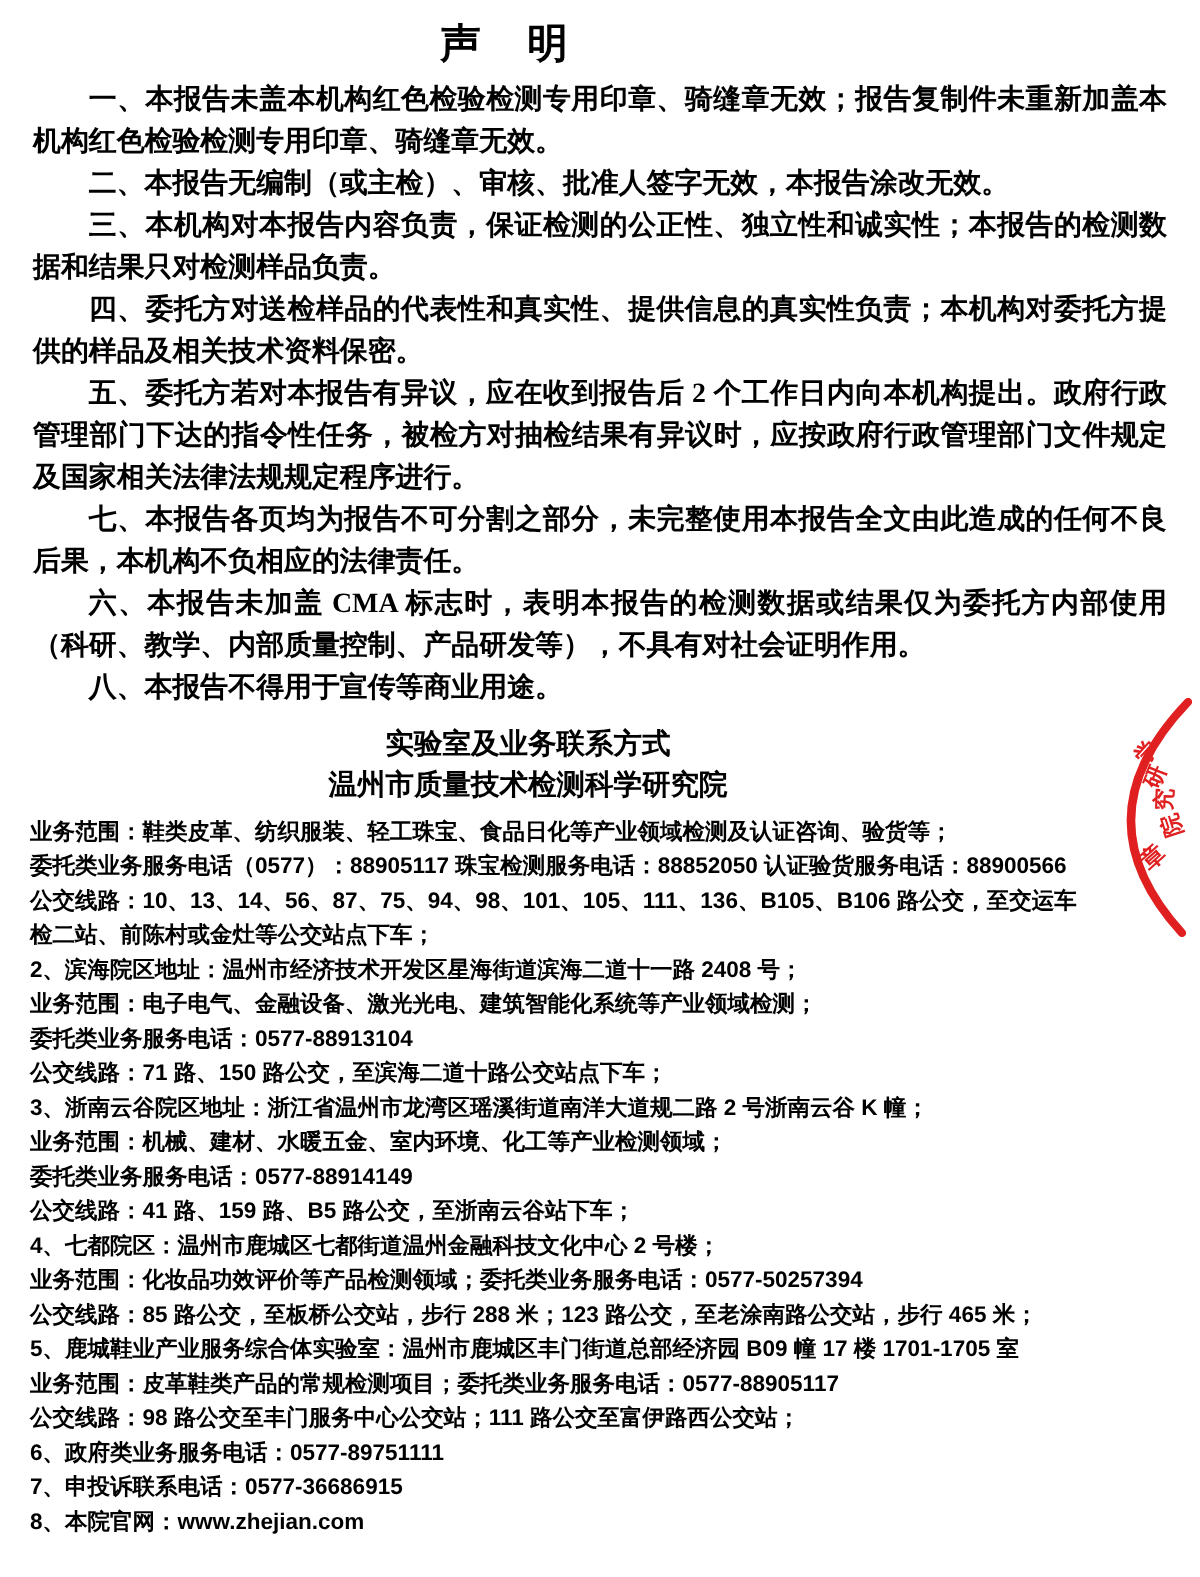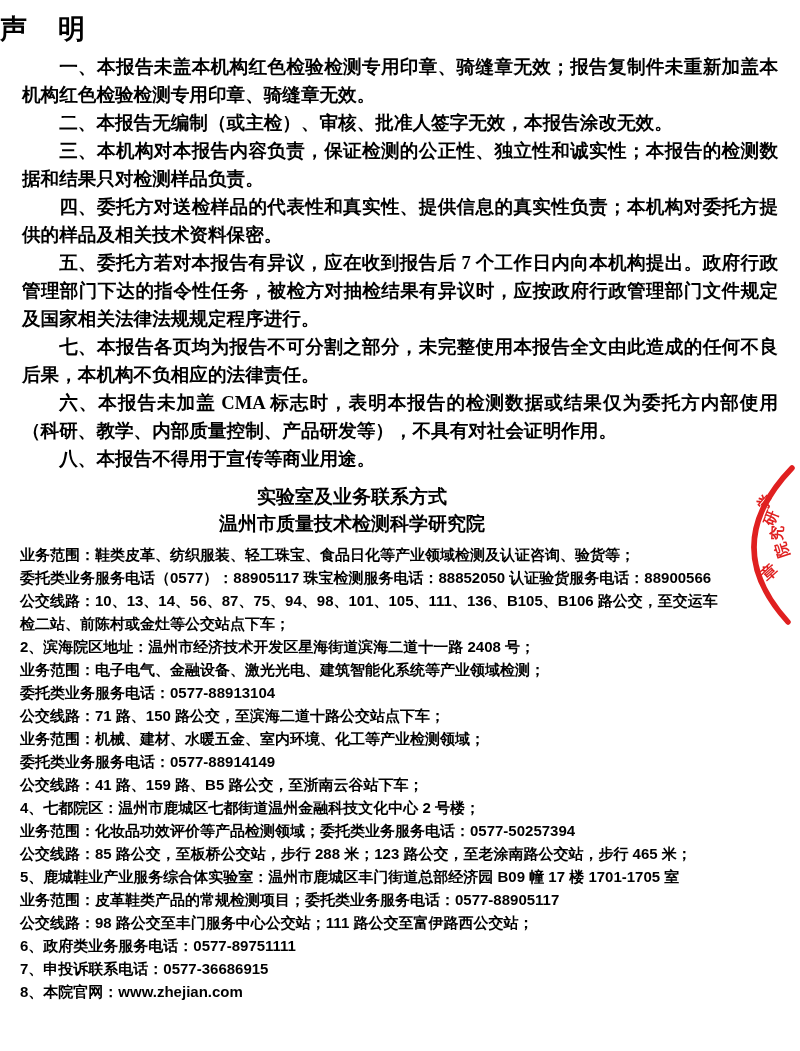--- a/index.html
+++ b/index.html
@@ -11,21 +11,21 @@
     position: relative;
     width: 800px;
     height: 1051px;
     background: #ffffff;
     overflow: hidden;
     color: #000;
     font-family: "Liberation Serif", serif;
   }
   .doc-title {
     margin: 12px 126px 0 0;
-    text-align: left;
+    text-align: center;
     font-size: 27px;
     font-weight: bold;
     letter-spacing: 2px;
     line-height: 34px;
     font-family: Liberation Sans, sans-serif;
   }
   .statement {
     margin: 7px 22px 0 22px;
     font-size: 18.6px;
     line-height: 28px;
@@ -72,40 +72,41 @@
 
 <div class="page">
 
   <div class="doc-title">声　明</div>
 
   <div class="statement">
       <div>一、本报告未盖本机构红色检验检测专用印章、骑缝章无效；报告复制件未重新加盖本机构红色检验检测专用印章、骑缝章无效。</div>
       <div>二、本报告无编制（或主检）、审核、批准人签字无效，本报告涂改无效。</div>
       <div>三、本机构对本报告内容负责，保证检测的公正性、独立性和诚实性；本报告的检测数据和结果只对检测样品负责。</div>
       <div>四、委托方对送检样品的代表性和真实性、提供信息的真实性负责；本机构对委托方提供的样品及相关技术资料保密。</div>
-      <div>五、委托方若对本报告有异议，应在收到报告后 7 个工作日内向本机构提出。政府行政管理部门下达的指令性任务，被检方对抽检结果有异议时，应按政府行政管理部门文件规定及国家相关法律法规规定程序进行。</div>
+      <div>五、委托方若对本报告有异议，应在收到报告后 2 个工作日内向本机构提出。政府行政管理部门下达的指令性任务，被检方对抽检结果有异议时，应按政府行政管理部门文件规定及国家相关法律法规规定程序进行。</div>
       <div>七、本报告各页均为报告不可分割之部分，未完整使用本报告全文由此造成的任何不良后果，本机构不负相应的法律责任。</div>
       <div>六、本报告未加盖 CMA 标志时，表明本报告的检测数据或结果仅为委托方内部使用（科研、教学、内部质量控制、产品研发等），不具有对社会证明作用。</div>
       <div>八、本报告不得用于宣传等商业用途。</div>
     </div>
 
   <div class="org-heading">
     <div>实验室及业务联系方式</div>
     <div>温州市质量技术检测科学研究院</div>
   </div>
 
   <div class="contacts">
       <div>业务范围：鞋类皮革、纺织服装、轻工珠宝、食品日化等产业领域检测及认证咨询、验货等；</div>
       <div>委托类业务服务电话（0577）：88905117 珠宝检测服务电话：88852050 认证验货服务电话：88900566</div>
       <div>公交线路：10、13、14、56、87、75、94、98、101、105、111、136、B105、B106 路公交，至交运车</div>
       <div>检二站、前陈村或金灶等公交站点下车；</div>
       <div>2、滨海院区地址：温州市经济技术开发区星海街道滨海二道十一路 2408 号；</div>
       <div>业务范围：电子电气、金融设备、激光光电、建筑智能化系统等产业领域检测；</div>
       <div>委托类业务服务电话：0577-88913104</div>
       <div>公交线路：71 路、150 路公交，至滨海二道十路公交站点下车；</div>
+      <div>3、浙南云谷院区地址：浙江省温州市龙湾区瑶溪街道南洋大道规二路 2 号浙南云谷 K 幢；</div>
       <div>业务范围：机械、建材、水暖五金、室内环境、化工等产业检测领域；</div>
       <div>委托类业务服务电话：0577-88914149</div>
       <div>公交线路：41 路、159 路、B5 路公交，至浙南云谷站下车；</div>
       <div>4、七都院区：温州市鹿城区七都街道温州金融科技文化中心 2 号楼；</div>
       <div>业务范围：化妆品功效评价等产品检测领域；委托类业务服务电话：0577-50257394</div>
       <div>公交线路：85 路公交，至板桥公交站，步行 288 米；123 路公交，至老涂南路公交站，步行 465 米；</div>
       <div>5、鹿城鞋业产业服务综合体实验室：温州市鹿城区丰门街道总部经济园 B09 幢 17 楼 1701-1705 室</div>
       <div>业务范围：皮革鞋类产品的常规检测项目；委托类业务服务电话：0577-88905117</div>
       <div>公交线路：98 路公交至丰门服务中心公交站；111 路公交至富伊路西公交站；</div>
       <div>6、政府类业务服务电话：0577-89751111</div>

